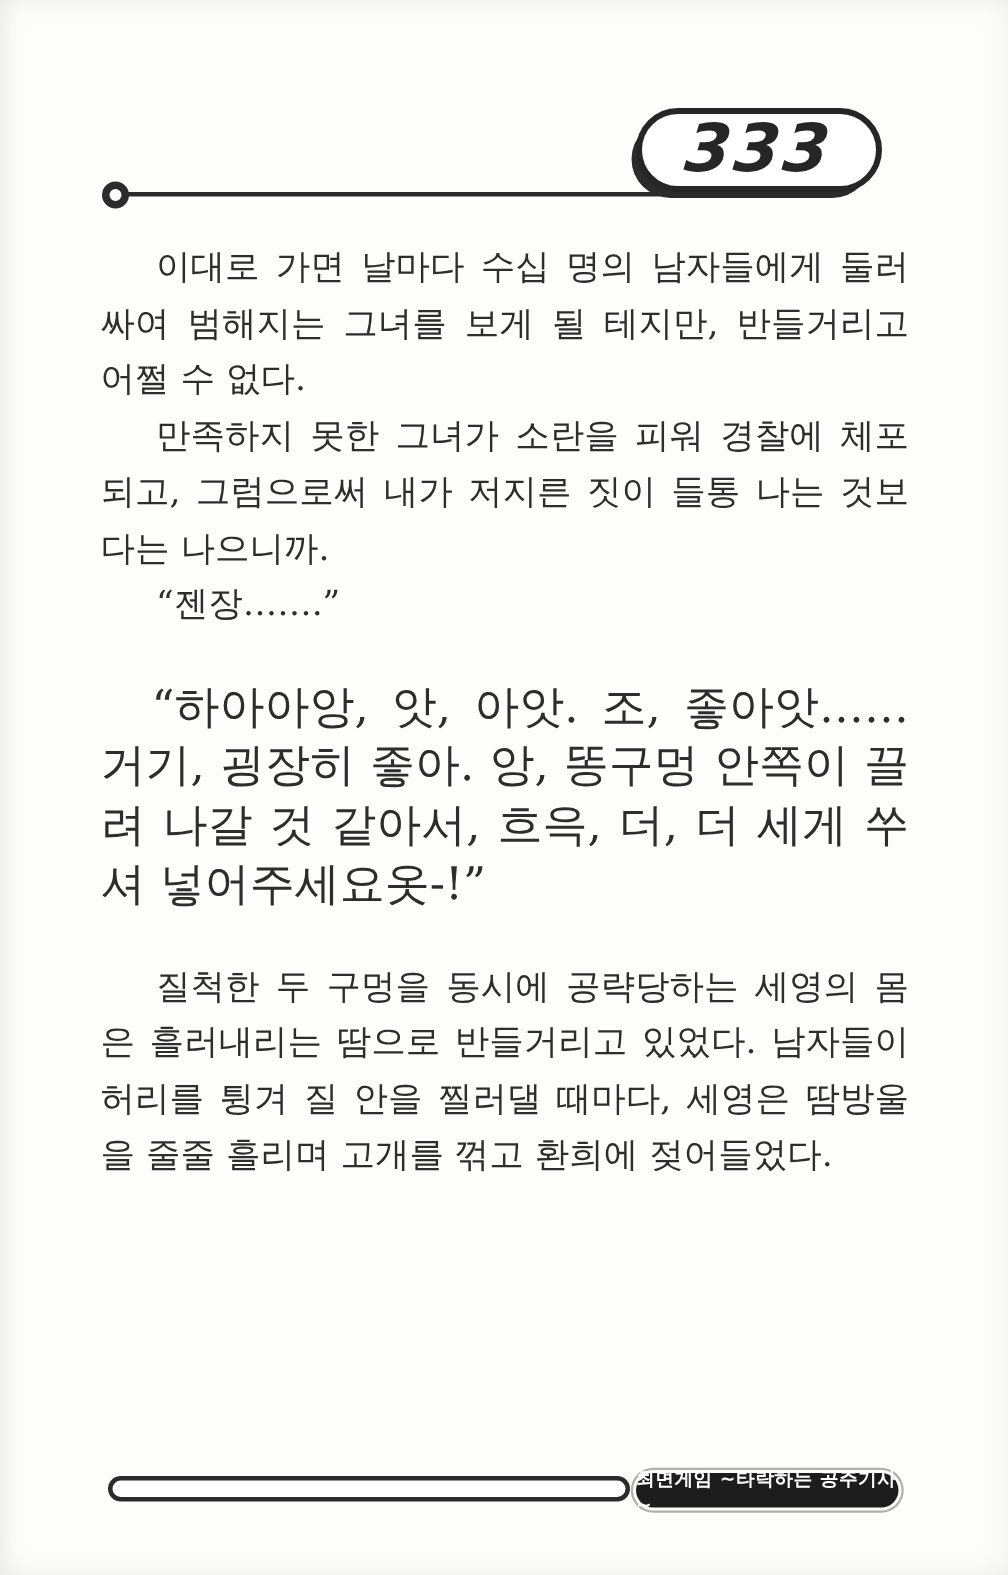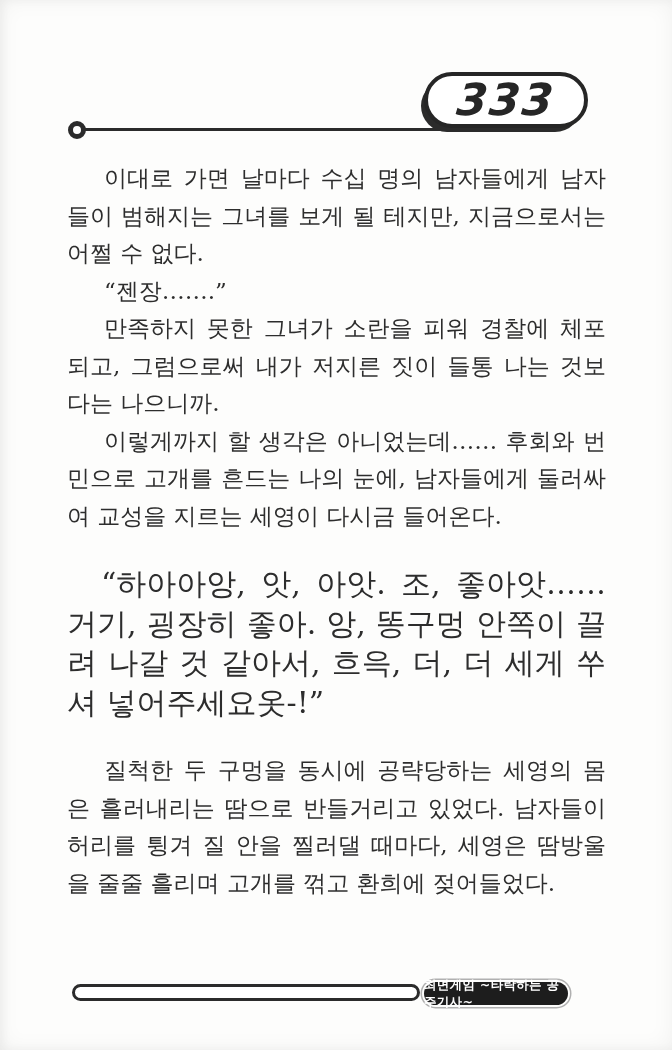--- a/index.html
+++ b/index.html
@@ -60,21 +60,21 @@
 
   
   .footer-pill {
     position:absolute; left:72px; top:984px;
     width:342px; height:11px;
     border:3px solid #2b2b2b; border-radius:10px;
     background:#fff;
   }
   .footer-badge {
     position:absolute; left:424px; top:982px;
-    width:144px; height:23px;
+    width:175px; height:23px;
     background:#1d1d1d; border-radius:12px;
     color:#fff;
     display:flex; align-items:center; justify-content:center;
     font-family:"DejaVu Sans", sans-serif;
     font-size:12.5px; font-weight:bold;
     letter-spacing:0.3px;
     box-shadow:0 0 0 2px #fdfdfc, 0 0 0 3.5px #b0b0b0;
     z-index:2;
   }
 </style>
@@ -83,24 +83,23 @@
 
 <div class="page">
 
   <div class="ring"></div>
   <div class="header-rule"></div>
   <div class="page-badge">
     <span class="num">333</span>
   </div>
 
   <div class="body-text">
-    <p>이대로 가면 날마다 수십 명의 남자들에게 남자들이 범해지는 그녀를 보게 될 테지만, 지금으로서는 어쩔 수 없다.</p>
+    <p>이대로 가면 날마다 수십 명의 남자들에게 둘러싸여 범해지는 그녀를 보게 될 테지만, 반들거리고 어쩔 수 없다.</p>
+    <p>만족하지 못한 그녀가 소란을 피워 경찰에 체포되고, 그럼으로써 내가 저지른 짓이 들통 나는 것보다는 나으니까.</p>
     <p>“젠장…….”</p>
-    <p>만족하지 못한 그녀가 소란을 피워 경찰에 체포되고, 그럼으로써 내가 저지른 짓이 들통 나는 것보다는 나으니까.</p>
-    <p>이렇게까지 할 생각은 아니었는데…… 후회와 번민으로 고개를 흔드는 나의 눈에, 남자들에게 둘러싸여 교성을 지르는 세영이 다시금 들어온다.</p>
     <p class="dialogue">“하아아앙, 앗, 아앗. 조, 좋아앗…… 거기, 굉장히 좋아. 앙, 똥구멍 안쪽이 끌려 나갈 것 같아서, 흐윽, 더, 더 세게 쑤셔 넣어주세요옷-!”</p>
     <p>질척한 두 구멍을 동시에 공략당하는 세영의 몸은 흘러내리는 땀으로 반들거리고 있었다. 남자들이 허리를 튕겨 질 안을 찔러댈 때마다, 세영은 땀방울을 줄줄 흘리며 고개를 꺾고 환희에 젖어들었다.</p>
   </div>
 
   <div class="footer-pill"></div>
   <div class="footer-badge">
     <span>최면게임 ~타락하는 공주기사~</span>
   </div>
 
 </div>

